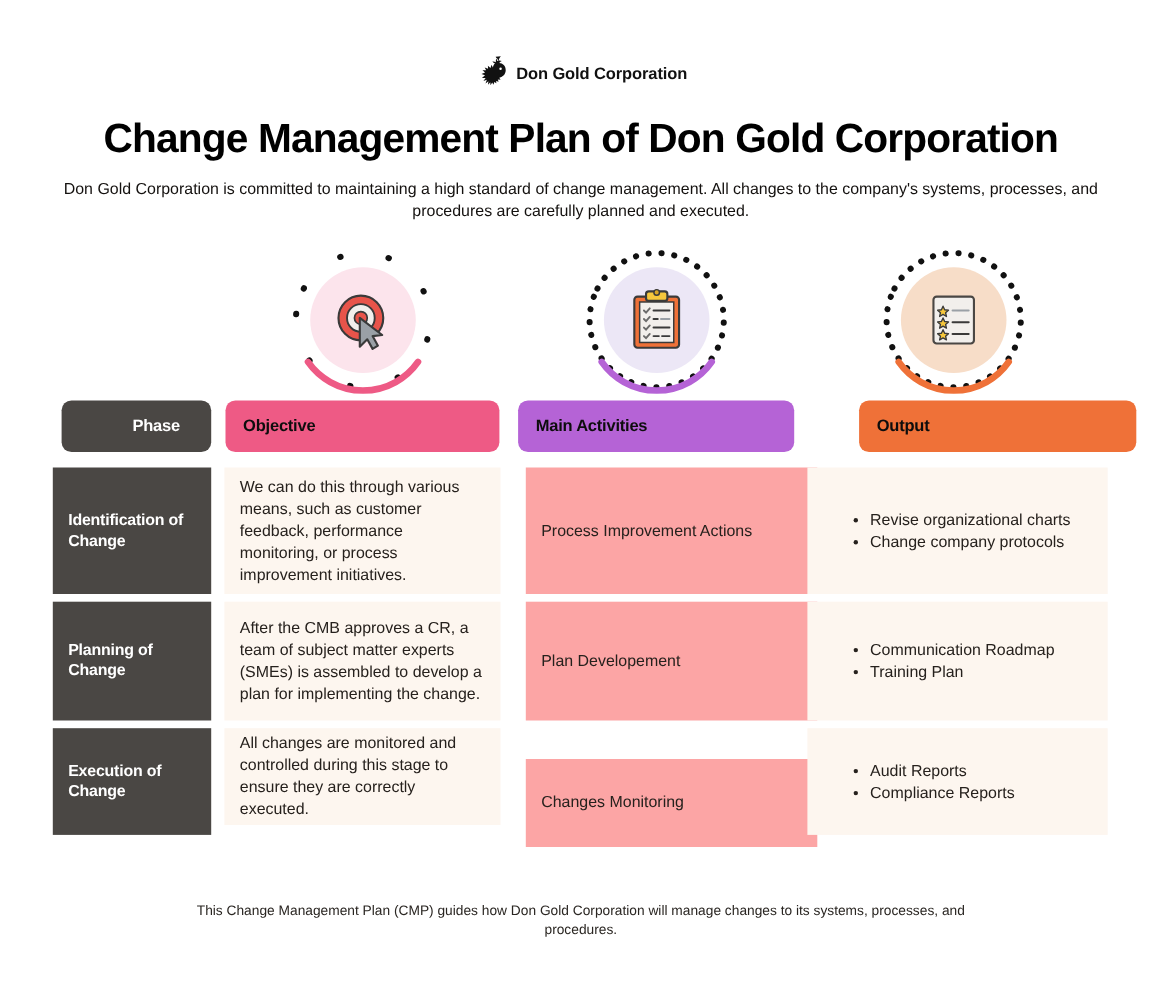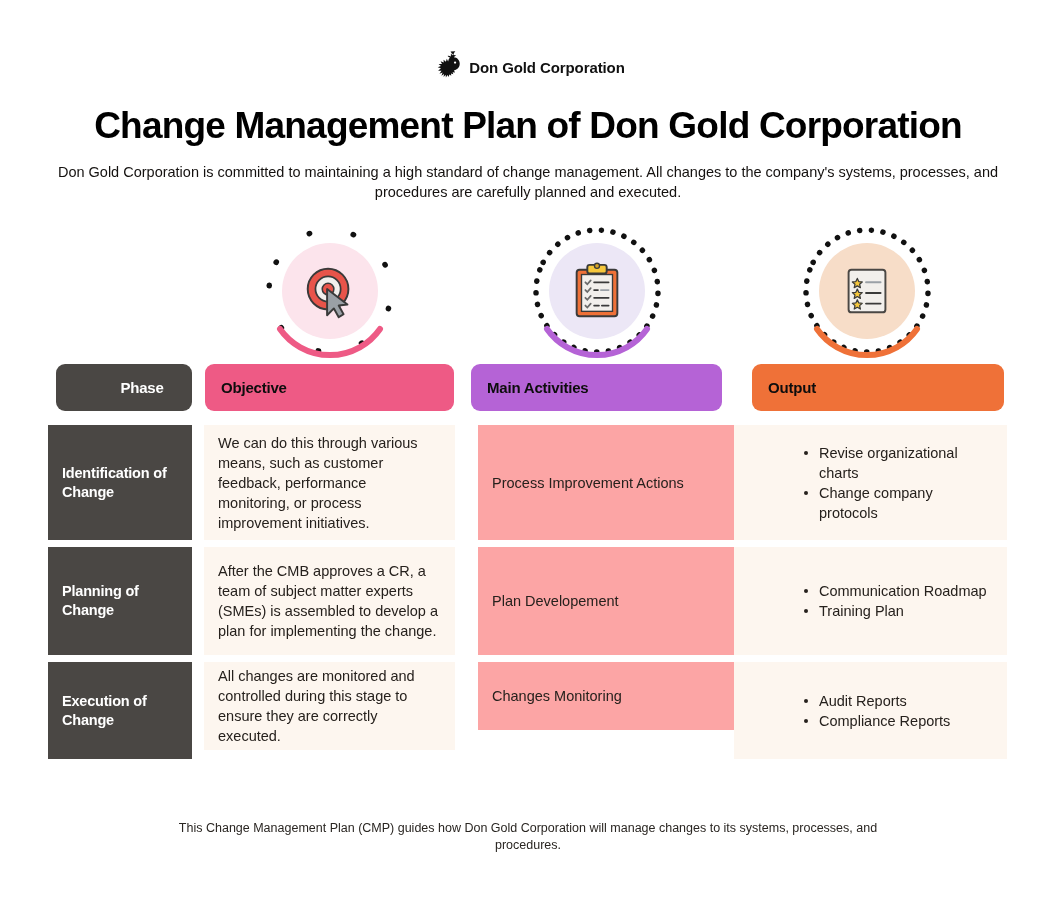--- a/index.html
+++ b/index.html
@@ -47,34 +47,34 @@
   
   .headers { position: absolute; top: 364px; left: 0; width: 1056px; height: 47px; }
   .pill {
     position: absolute; top: 0; height: 47px; border-radius: 9px;
     display: flex; align-items: center;
     font-size: 15px; font-weight: bold; letter-spacing: -0.2px; padding-left: 36px;
   }
   .pill.phase { left: 56px; width: 136px; justify-content: center; background: #4a4744; color: #ffffff; }
   .pill.objective { left: 205px; width: 249px; padding-left: 16px; background: #ee5a85; color: #0d0d0d; }
   .pill.activities { left: 471px; width: 251px; padding-left: 16px; background: #b563d6; color: #0d0d0d; }
-  .pill.output { left: 752px; width: 252px; padding-left: 16px; background: #ef7138; color: #0d0d0d; }
+  .pill.output { left: 781px; width: 252px; padding-left: 16px; background: #ef7138; color: #0d0d0d; }
 
   
   .table { position: absolute; top: 425px; left: 0; width: 1056px; }
   .row { position: relative; width: 1056px; display: block; }
   .cell { position: absolute; top: 0; }
   .cell-phase {
     left: 48px; width: 144px; background: #4a4744; color: #ffffff;
     display: flex; align-items: center; padding: 0 14px;
     font-size: 14.5px; font-weight: bold; line-height: 19px; letter-spacing: -0.2px;
   }
   .cell-objective { left: 204px; width: 251px; background: #fdf6ef; }
   .cell-activities { left: 478px; width: 265px; background: #fca5a5; }
-  .cell-output { left: 734px; width: 273px; background: #fdf6ef; padding-left: 28px; }
+  .cell-output { left: 734px; width: 273px; background: #fdf6ef; }
   .cell-body {
     display: flex; align-items: center; height: 100%;
     padding: 0 14px 0 0; font-size: 14.5px; line-height: 20px; color: #26211d;
   }
   .cell-objective .cell-body { padding-left: 14px; }
   .cell-activities .cell-body { padding-left: 14px; }
   .cell-output .cell-body { padding-left: 40px; }
   .cell-body ul { list-style: none; }
   .cell-body ul li { position: relative; padding-left: 17px; }
   .cell-body ul li::before {
@@ -229,21 +229,21 @@
       </div>
     </div>
 
     <div class="row" style="height:97px; margin-top:7px;">
       <div class="cell cell-phase" style="height:97px;">Execution of Change</div>
       <div class="cell cell-objective" style="height:88px;">
         <div class="cell-body">
             <span>All changes are monitored and controlled during this stage to ensure they are correctly executed.</span>
           </div>
       </div>
-      <div class="cell cell-activities" style="height:68px;">
+      <div class="cell cell-activities" style="height:80px;margin-top:28px;">
         <div class="cell-body">
             <span>Changes Monitoring</span>
           </div>
       </div>
       <div class="cell cell-output" style="height:97px;">
         <div class="cell-body">
           <ul>
             <li>Audit Reports</li>
             <li>Compliance Reports</li>
           </ul>

